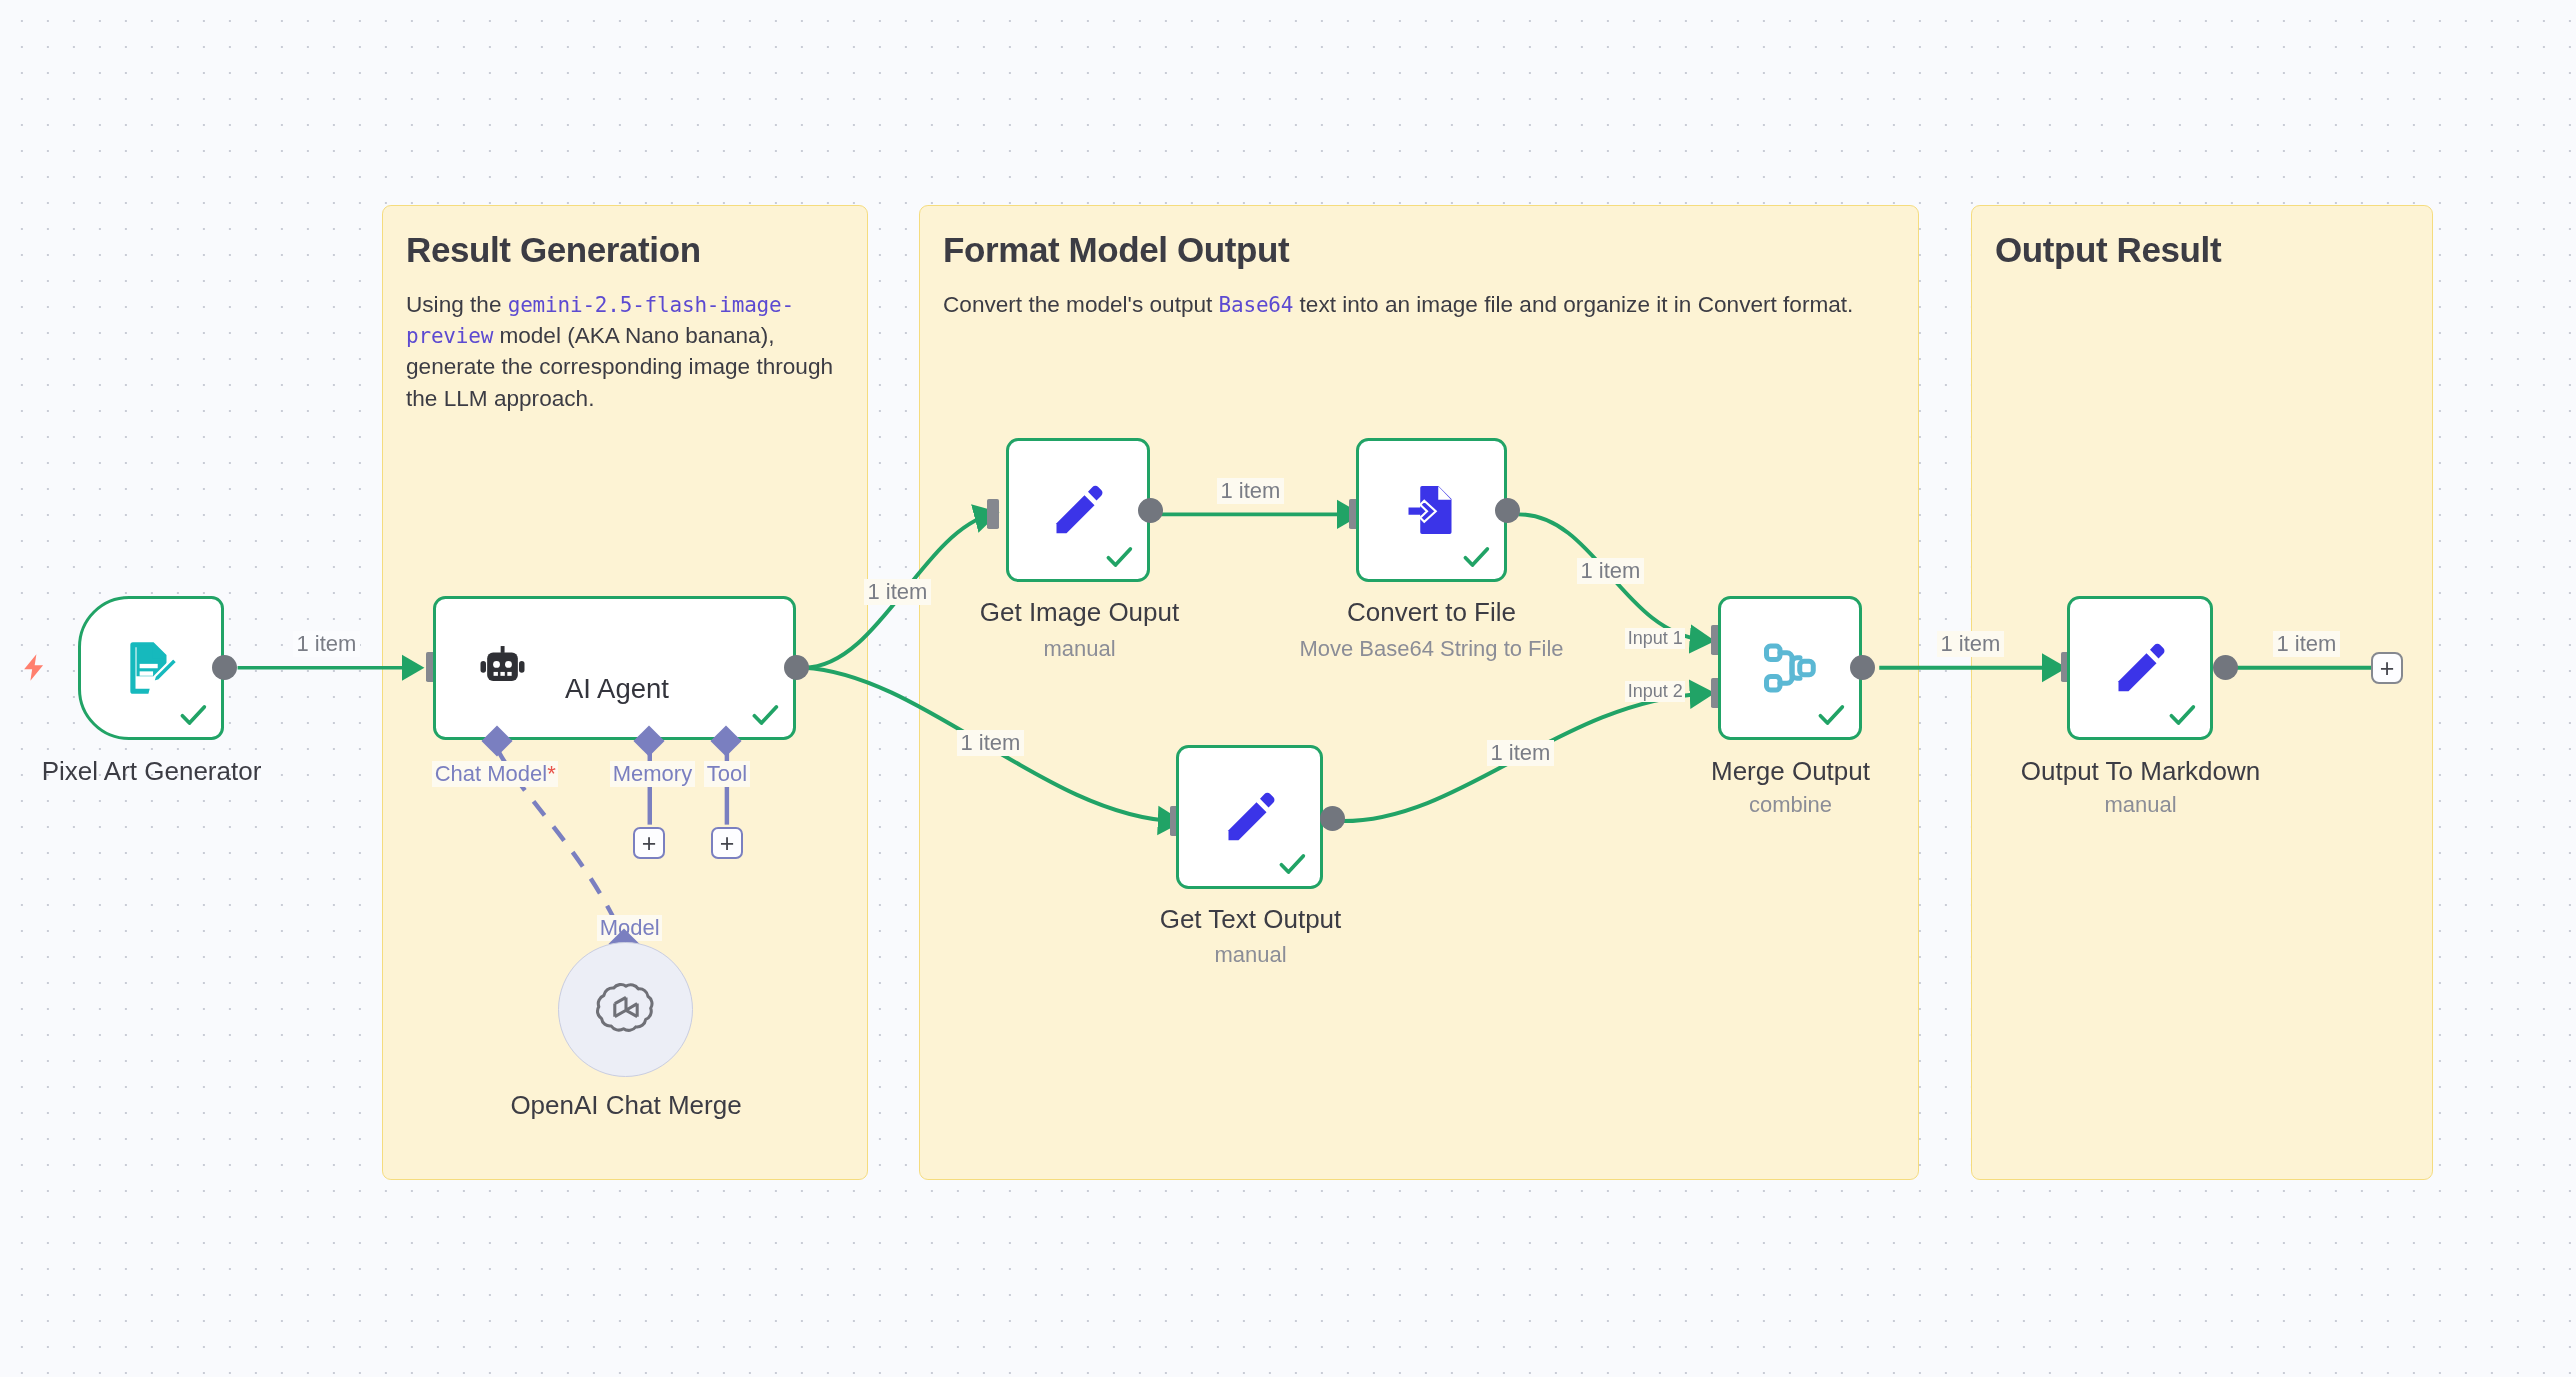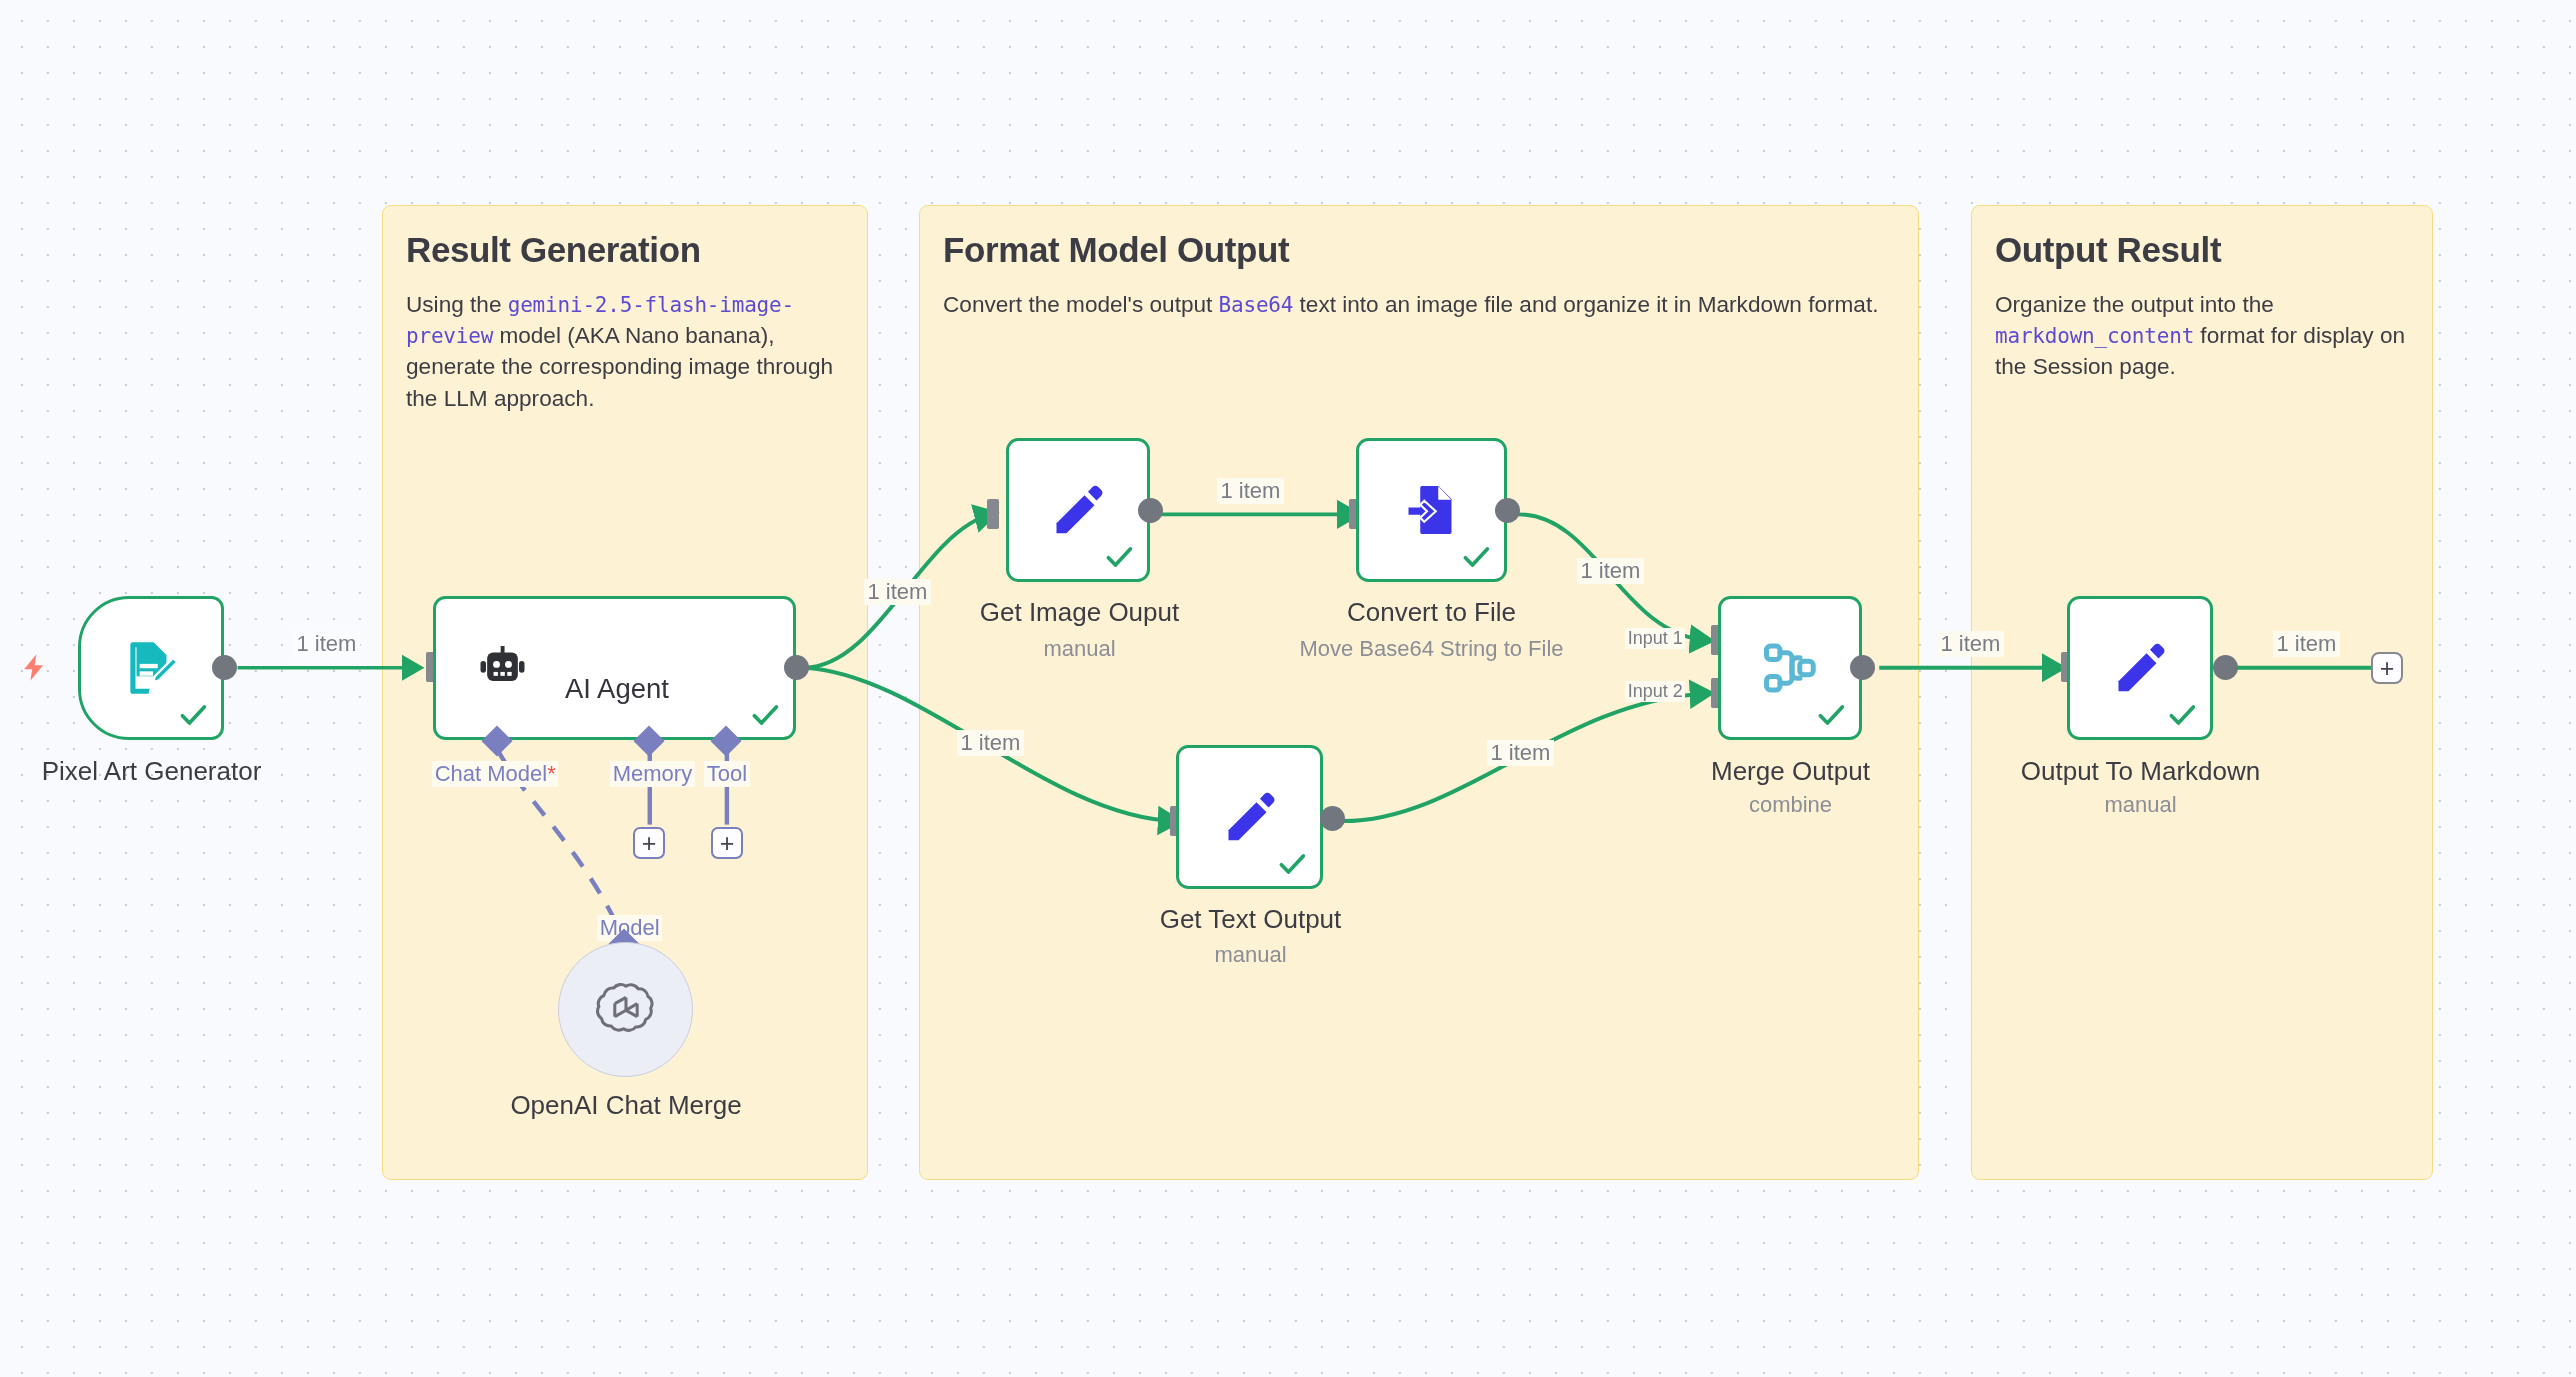--- a/index.html
+++ b/index.html
@@ -210,26 +210,25 @@
 
 <div id="canvas"></div>
 
 <div class="sticky" style="left:382px; top:205px; width:486px; height:975px;">
   <div class="sticky-title">Result Generation</div>
   <div class="sticky-body"><span>Using the </span><span class="code">gemini-2.5-flash-image-preview</span><span> model (AKA Nano banana), generate the corresponding image through the LLM approach.</span></div>
 </div>
 
 <div class="sticky" style="left:919px; top:205px; width:1000px; height:975px;">
   <div class="sticky-title">Format Model Output</div>
-  <div class="sticky-body"><span>Convert the model's output </span><span class="code">Base64</span><span> text into an image file and organize it in Markdown format.</span></div>
+  <div class="sticky-body"><span>Convert the model's output </span><span class="code">Base64</span><span> text into an image file and organize it in Convert format.</span></div>
 </div>
 
 <div class="sticky" style="left:1971px; top:205px; width:462px; height:975px;">
   <div class="sticky-title">Output Result</div>
-  <div class="sticky-body"><span>Organize the output into the </span><span class="code">markdown_content</span><span> format for display on the Session page.</span></div>
 </div>
 
 <svg id="edges" viewBox="0 0 2906 1554">
   <defs>
     <marker id="arrow" markerWidth="9" markerHeight="9" refX="4.2" refY="4.5" orient="auto" markerUnits="strokeWidth">
       <path d="M0,0.8 L0,8.2 L6.4,4.5 z" fill="#21a366"></path>
     </marker>
   </defs>
 
   <path d="M 268,753 L 470,753" stroke="#21a366" stroke-width="4" fill="none" marker-end="url(#arrow)"></path>

